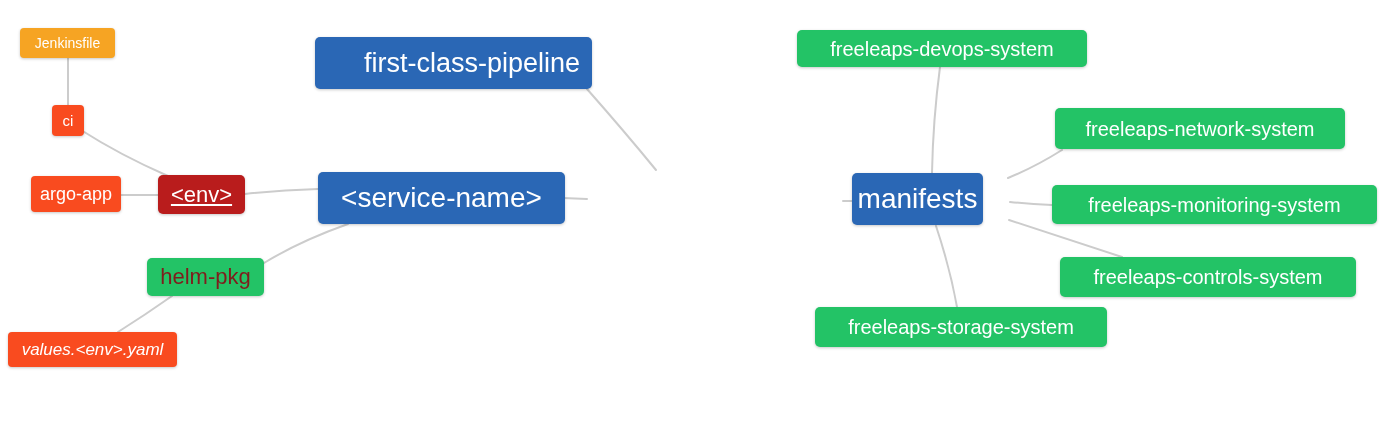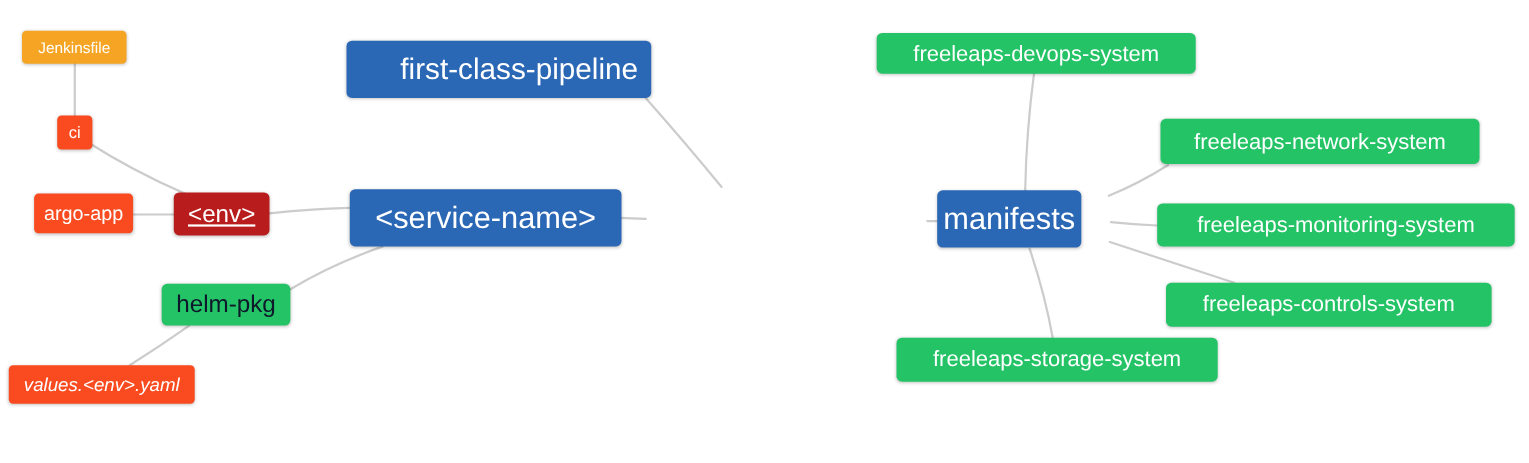--- a/index.html
+++ b/index.html
@@ -66,21 +66,21 @@
   </svg>
 
   <div class="node" style="left: 20px; top: 28px; width: 95px; height: 30px; font-size: 14px; border-radius: 4px; background: rgb(246, 164, 35); color: rgb(255, 255, 255);">Jenkinsfile</div>
 
   <div class="node" style="left: 52px; top: 105px; width: 32px; height: 31px; font-size: 15px; border-radius: 4px; background: rgb(249, 75, 31); color: rgb(255, 255, 255);">ci</div>
 
   <div class="node" style="left: 31px; top: 176px; width: 90px; height: 36px; font-size: 18px; border-radius: 4px; background: rgb(249, 75, 31); color: rgb(255, 255, 255);">argo-app</div>
 
   <div class="node" style="left: 158px; top: 175px; width: 87px; height: 39px; font-size: 22px; background: #b91c1c; color: rgb(255, 255, 255); text-decoration: underline;">&lt;env&gt;</div>
 
-  <div class="node" style="left: 147px; top: 258px; width: 117px; height: 38px; font-size: 22px; background: rgb(35, 195, 102); color: #0f172a;">helm-pkg</div>
+  <div class="node" style="left: 147px; top: 258px; width: 117px; height: 38px; font-size: 22px; background: rgb(35, 195, 102); color: #7f1d1d;">helm-pkg</div>
 
   <div class="node" style="left: 8px; top: 332px; width: 169px; height: 35px; font-size: 17px; border-radius: 4px; background: rgb(249, 75, 31); color: rgb(255, 255, 255); font-style: italic;">values.&lt;env&gt;.yaml</div>
 
   <div class="node" style="left: 315px; top: 37px; width: 277px; height: 52px; font-size: 27px; background: rgb(42, 103, 181); color: rgb(255, 255, 255); padding-left: 37px;">first-class-pipeline</div>
 
   <div class="node" style="left: 318px; top: 172px; width: 247px; height: 52px; font-size: 28px; background: rgb(42, 103, 181); color: rgb(255, 255, 255);">&lt;service-name&gt;</div>
 
 
   <div class="node" style="left: 852px; top: 173px; width: 131px; height: 52px; font-size: 28px; background: rgb(42, 103, 181); color: rgb(255, 255, 255);">manifests</div>
 

